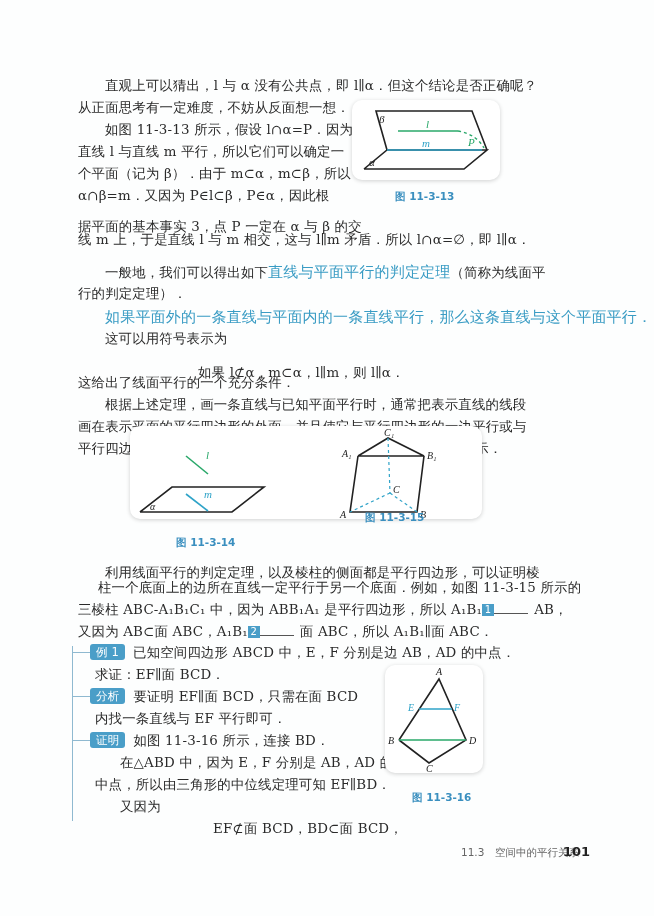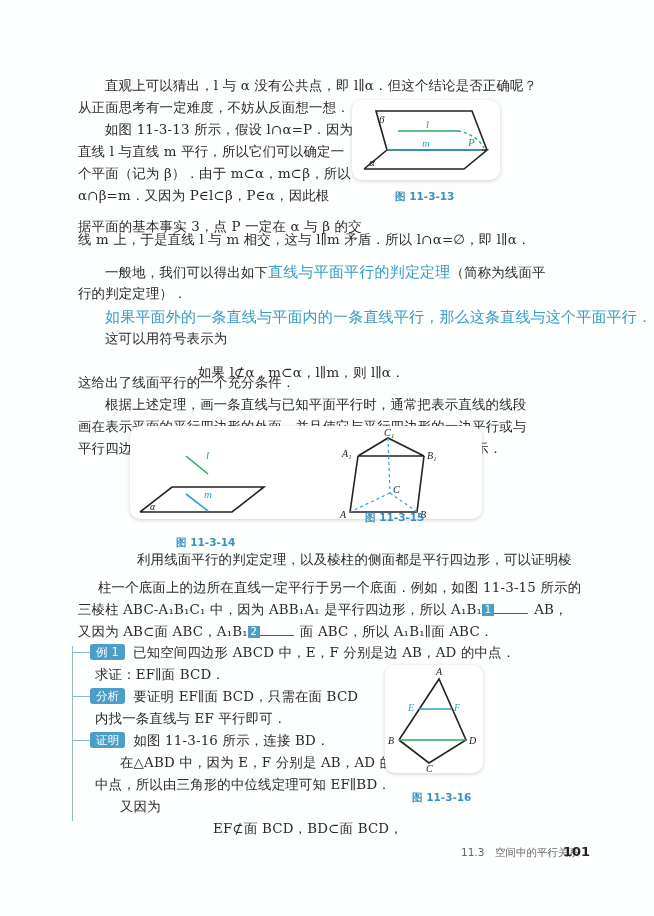--- a/index.html
+++ b/index.html
@@ -91,21 +91,21 @@
     <text x="212" y="31" font-size="10" fill="#222">A₁</text>
     <text x="297" y="33" font-size="10" fill="#222">B₁</text>
     <text x="263" y="67" font-size="10" fill="#222">C</text>
     <text x="210" y="92" font-size="10" fill="#222">A</text>
     <text x="290" y="92" font-size="10" fill="#222">B</text>
   </svg>
 </div>
 <div class="cap" style="left:176px; top:536px;">图 11-3-14</div>
 <div class="cap" style="left:365px; top:511px;">图 11-3-15</div>
 
-<div class="p" style="left:105px; top:549px;margin-left:32px;">利用线面平行的判定定理，以及棱柱的侧面都是平行四边形，可以证明棱</div>
+<div class="p" style="left:105px; top:562px;">利用线面平行的判定定理，以及棱柱的侧面都是平行四边形，可以证明棱</div>
 <div class="p" style="left:78px; top:577px;margin-left:20px;">柱一个底面上的边所在直线一定平行于另一个底面．例如，如图 11-3-15 所示的</div>
 <div class="p" style="left:78px; top:599px;">
   <span>三棱柱 ABC-A₁B₁C₁ 中，因为 ABB₁A₁ 是平行四边形，所以 A₁B₁</span><span class="num-badge">1</span><span class="blank"></span><span>AB，</span>
 </div>
 <div class="p" style="left:78px; top:621px;">
   <span>又因为 AB⊂面 ABC，A₁B₁</span><span class="num-badge">2</span><span class="blank"></span><span>面 ABC，所以 A₁B₁∥面 ABC．</span>
 </div>
 
 <div class="rail"></div>
 <div class="tick" style="top:652px;"></div>

